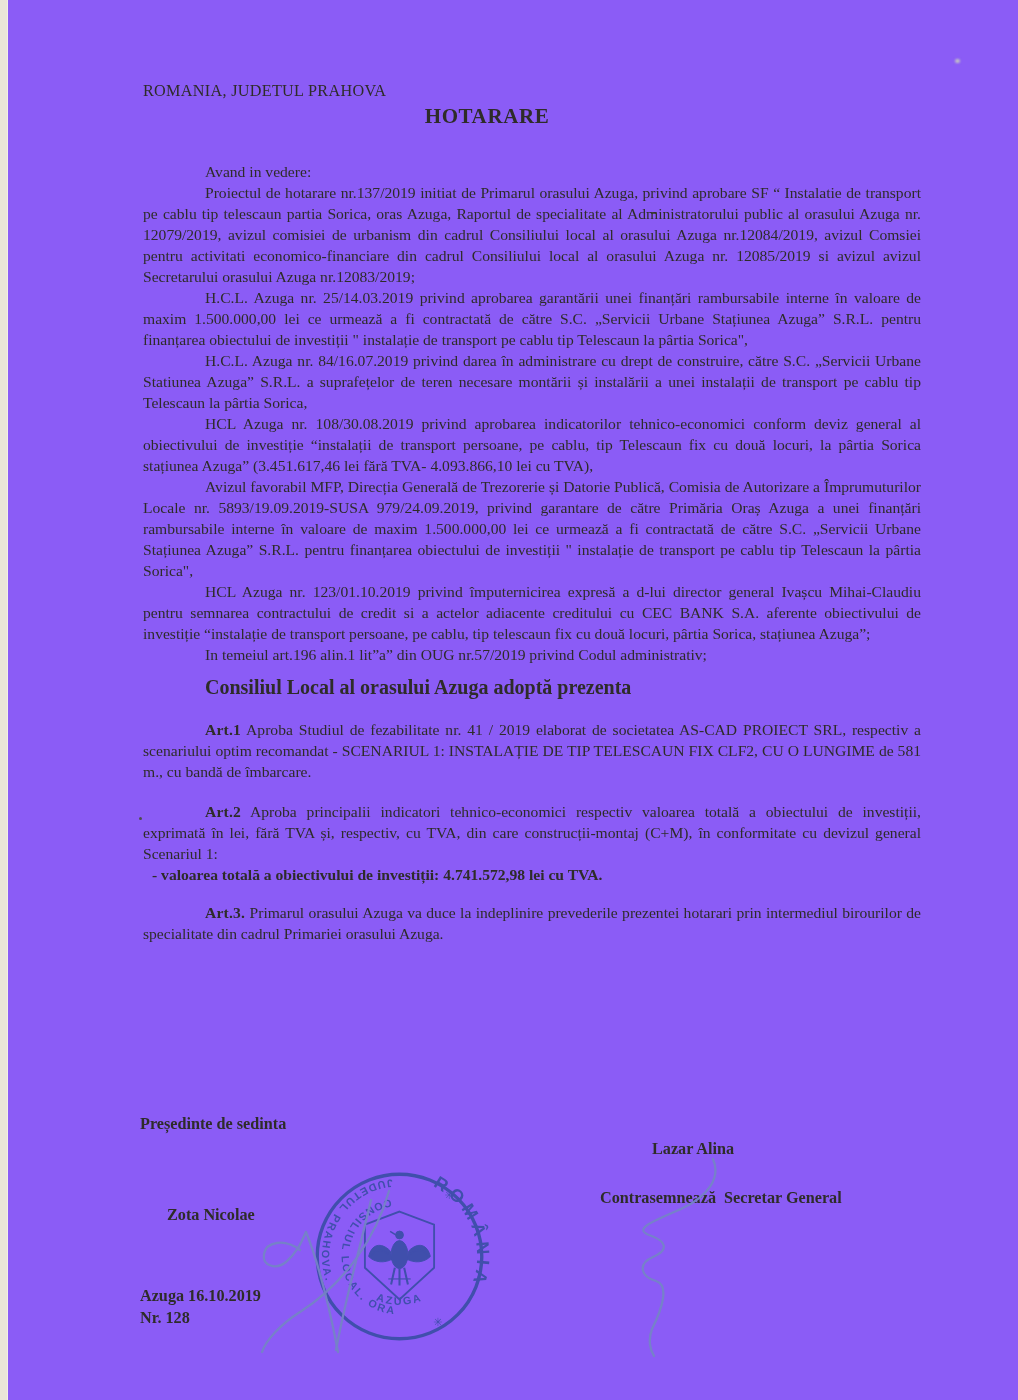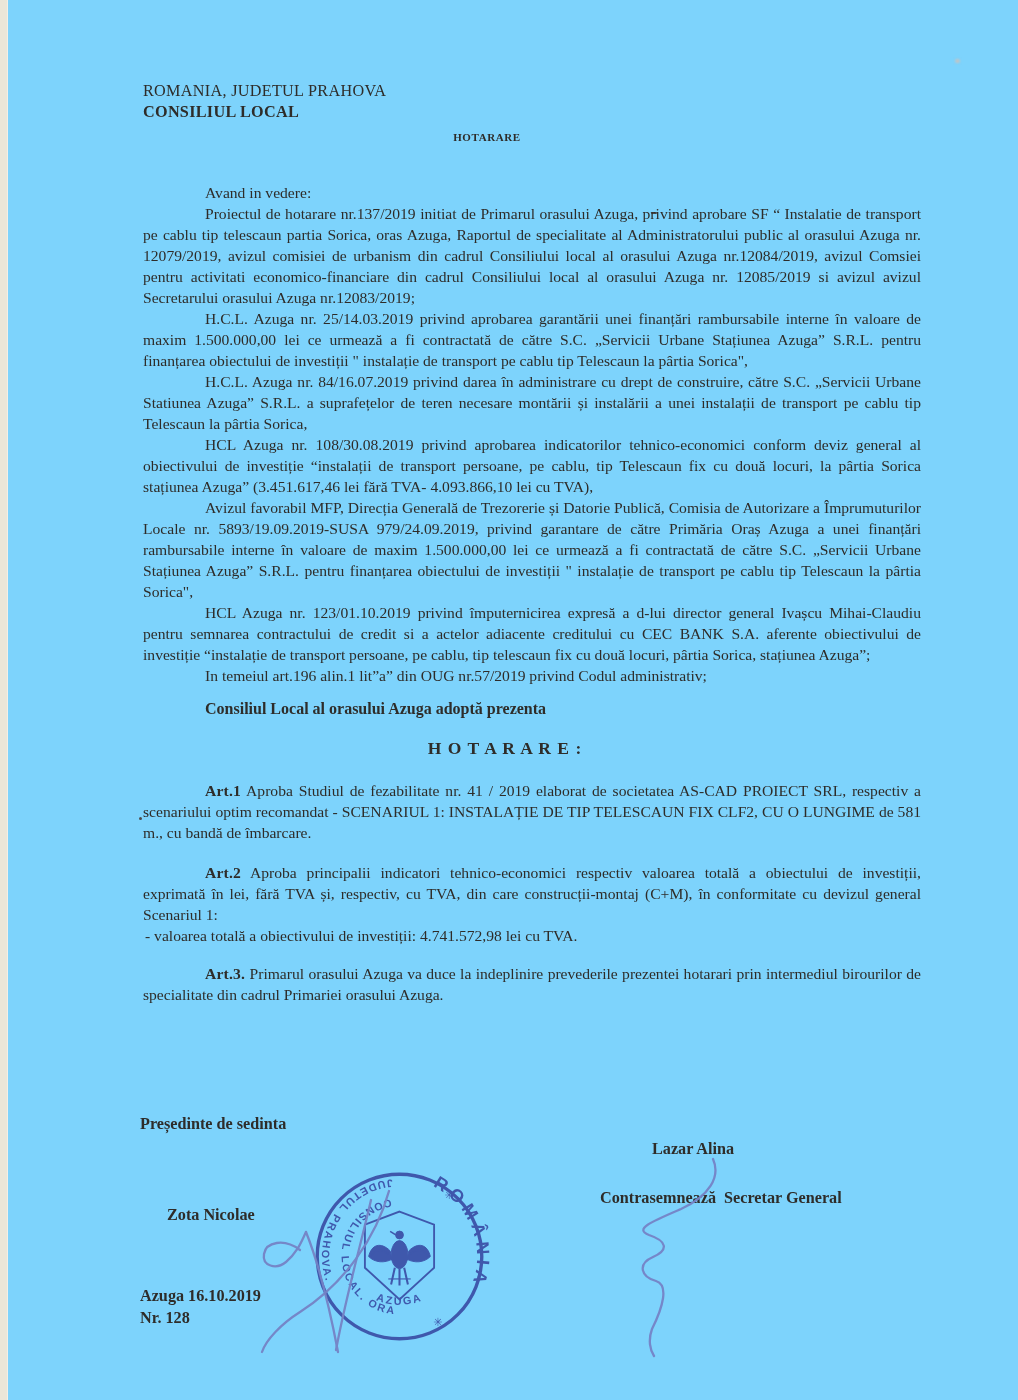--- a/index.html
+++ b/index.html
@@ -1,41 +1,41 @@
 <!DOCTYPE html>
 <html><head>
 <meta charset="utf-8">
 <style>
   html,body { margin:0; padding:0; background:#d9d9d9; }
   .page {
     position:relative; width:1018px; height:1400px; margin:0 auto;
-    background:#7dd3fc; overflow:hidden;
+    background:#8b5cf6; overflow:hidden;
     font-family:"Liberation Serif", serif; color:#2e2c29;
   }
   .edge-strip { position:absolute; left:0; top:0; bottom:0; width:7px;
     background:#eae6d8; border-right:1px solid #f2efe6; }
   .content { position:absolute; left:143px; top:81px; width:778px;
     font-size:15.6px; line-height:21px; }
   .hdr div { white-space:pre-wrap; font-size:16.2px; letter-spacing:.3px; }
   .bold { font-weight:bold; }
-  .doc-title { text-align:center; font-weight:bold; font-size:11px;
+  .doc-title { text-align:center; font-weight:bold; font-size:21px;
     letter-spacing:.6px; margin-top:4px; transform:translateX(-45px); }
   .subject { font-weight:bold; white-space:pre-wrap; font-size:15.8px; }
   .subject i { letter-spacing:.2px; }
   p { margin:0; }
   .para { text-align:justify; text-indent:62px; }
   .intro { margin-top:34px; text-indent:62px; }
-  .adoption { margin-top:12px; text-indent:62px; font-weight:bold; font-size:16px; }
+  .adoption { margin-top:12px; text-indent:62px; font-weight:bold; font-size:20px; }
   .decision { margin-top:19px; text-align:center; font-weight:bold;
     font-size:17.5px; letter-spacing:1px; transform:translateX(-27px); }
   .art { margin-top:21px; }
   .art2 { margin-top:19px; }
   .art3 { margin-top:17px; }
   .art b { letter-spacing:.2px; }
-  .sub1 { margin-left:2px; }
+  .sub1 { margin-left:9px;font-weight:bold; }
   .sub2 { margin-left:247px; }
   .sig { position:absolute; font-weight:bold; font-size:16.2px; white-space:pre-wrap; }
   .stamp { position:absolute; left:306px; top:1163px; width:187px; height:187px; opacity:.92; }
   .stamp text { font-family:"Liberation Sans", sans-serif; fill:#3a4ea6; }
   .st-sm { font-size:11.5px; letter-spacing:2.2px; font-weight:bold; }
   .st-big { font-size:19px; letter-spacing:5px; font-weight:bold; }
   .st-star { font-size:12px; }
   .pens { position:absolute; left:0; top:1100px; width:1018px; height:300px; pointer-events:none; }
   .artifact { position:absolute; background:#4d4d4d; border-radius:2px; }
   .a-dash { left:651px; top:212px; width:6px; height:2px; }
@@ -47,39 +47,37 @@
 
 <div class="page">
   <div class="edge-strip"></div>
   <div class="artifact a-dash"></div>
   <div class="artifact a-dot"></div>
   <div class="artifact a-speck"></div>
 
   <div class="content">
     <div class="hdr">
       <div>ROMANIA, JUDETUL PRAHOVA</div>
-      <div class="bold">CONSILIUL LOCAL</div>
     </div>
 
     <div class="doc-title">HOTARARE</div>
 
 
     <div class="intro">Avand in vedere:</div>
 
     <p class="para">Proiectul de hotarare nr.137/2019 initiat de Primarul orasului Azuga,  privind aprobare SF “ Instalatie de transport pe cablu tip telescaun partia Sorica, oras Azuga, Raportul de specialitate al Administratorului public al orasului Azuga nr. 12079/2019, avizul comisiei de urbanism din cadrul Consiliului local al orasului Azuga nr.12084/2019, avizul Comsiei pentru activitati economico-financiare din cadrul Consiliului local al orasului Azuga nr. 12085/2019 si avizul avizul Secretarului orasului Azuga nr.12083/2019;</p>
     <p class="para">H.C.L. Azuga nr. 25/14.03.2019 privind aprobarea garantării unei finanțări rambursabile interne în valoare de maxim 1.500.000,00 lei ce urmează a fi contractată de către S.C. „Servicii Urbane Stațiunea Azuga” S.R.L. pentru finanțarea obiectului de investiții " instalație de transport pe cablu tip Telescaun la pârtia Sorica",</p>
     <p class="para">H.C.L. Azuga nr. 84/16.07.2019 privind darea în administrare cu drept de construire, către S.C. „Servicii Urbane Statiunea Azuga” S.R.L. a suprafețelor de teren necesare montării și instalării a unei instalații de transport pe cablu tip Telescaun la pârtia Sorica,</p>
     <p class="para">HCL Azuga nr. 108/30.08.2019 privind aprobarea indicatorilor tehnico-economici conform deviz general al obiectivului de investiție “instalații de transport persoane, pe cablu, tip Telescaun fix cu două locuri, la pârtia Sorica stațiunea Azuga” (3.451.617,46 lei fără TVA- 4.093.866,10 lei cu TVA),</p>
     <p class="para">Avizul favorabil MFP, Direcția Generală de Trezorerie și Datorie Publică, Comisia de Autorizare a Împrumuturilor Locale nr. 5893/19.09.2019-SUSA 979/24.09.2019, privind garantare de către Primăria Oraș Azuga a unei finanțări rambursabile interne în valoare de maxim 1.500.000,00 lei ce urmează a fi contractată de către S.C. „Servicii Urbane Stațiunea Azuga” S.R.L. pentru finanțarea obiectului de investiții " instalație de transport pe cablu tip Telescaun la pârtia Sorica",</p>
     <p class="para">HCL Azuga nr. 123/01.10.2019 privind împuternicirea expresă a d-lui director general Ivașcu Mihai-Claudiu pentru semnarea contractului de credit si a actelor adiacente creditului cu CEC BANK S.A. aferente obiectivului de investiție “instalație de transport persoane, pe cablu, tip telescaun fix cu două locuri, pârtia Sorica, stațiunea Azuga”;</p>
     <p class="para">In temeiul art.196 alin.1 lit”a” din OUG nr.57/2019 privind Codul administrativ;</p>
 
     <div class="adoption">Consiliul Local al orasului Azuga adoptă prezenta</div>
 
-    <div class="decision">H O T A R A R E :</div>
 
     <p class="para art"><b>Art.1</b><span>  Aproba Studiul de fezabilitate nr. 41 / 2019  elaborat de societatea AS-CAD PROIECT SRL, respectiv a scenariului optim recomandat - SCENARIUL 1: INSTALAȚIE DE TIP TELESCAUN FIX CLF2, CU O LUNGIME de 581 m., cu bandă de îmbarcare.</span></p>
 
     <p class="para art art2"><b>Art.2</b><span>  Aproba  principalii indicatori tehnico-economici respectiv valoarea totală a obiectului de investiții, exprimată în lei, fără TVA și, respectiv, cu TVA, din care construcții-montaj (C+M), în conformitate cu devizul general Scenariul 1:</span></p>
     <div class="sub1">- valoarea totală a obiectivului de investiții: 4.741.572,98 lei cu TVA.</div>
 
     <p class="para art art3"><b>Art.3.</b><span> Primarul orasului Azuga va duce la indeplinire prevederile prezentei hotarari prin intermediul birourilor de specialitate din cadrul Primariei orasului Azuga.</span></p>
   </div>
 
   <div class="sig" style="left:140px; top:1115px;">Președinte de sedinta</div>

